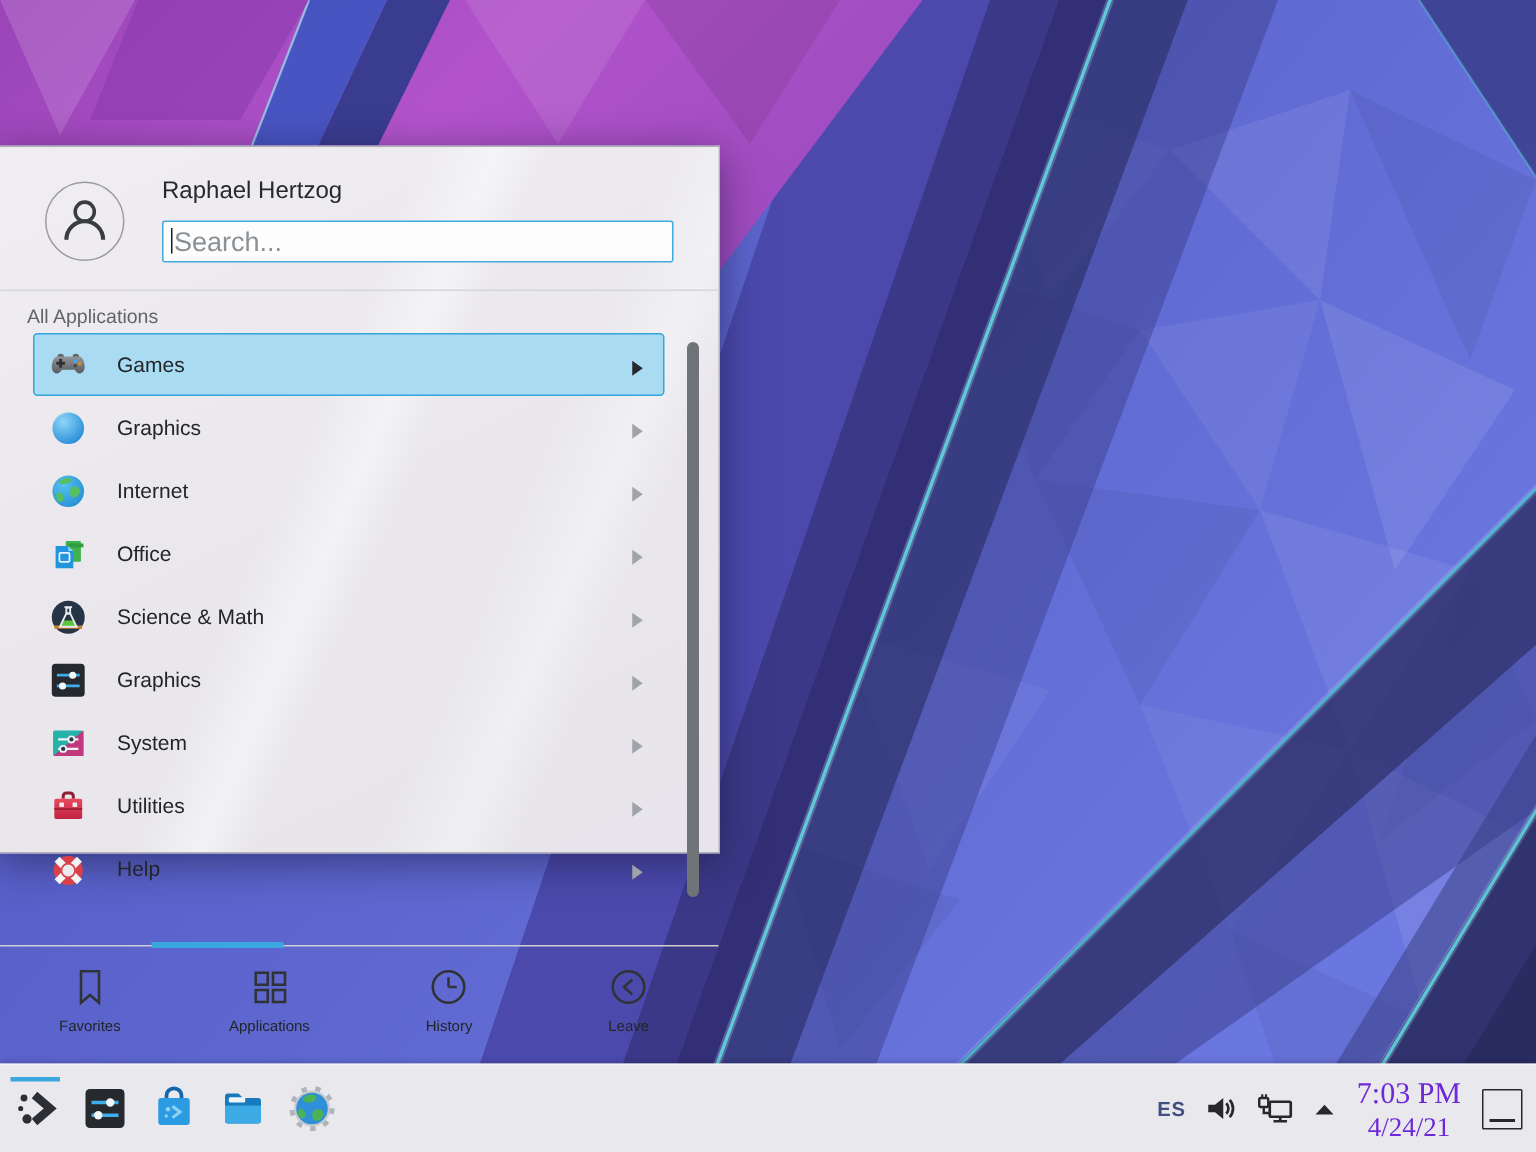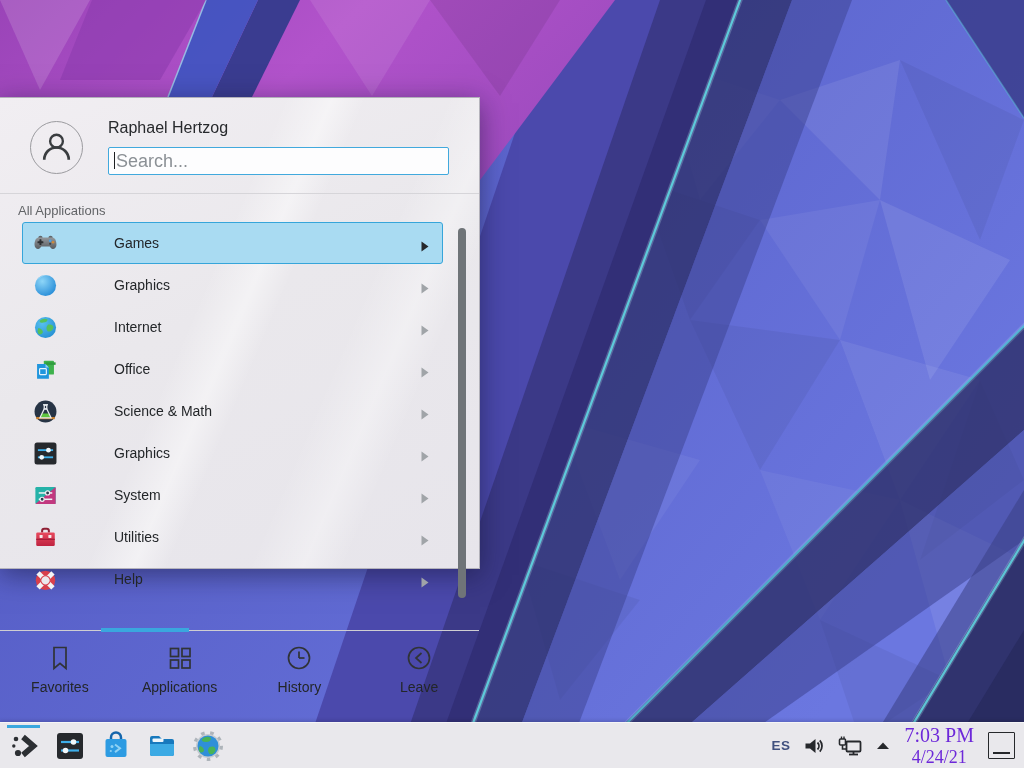--- a/index.html
+++ b/index.html
@@ -33,39 +33,39 @@
   .search-wrap input { width:100%; height:100%; border:1px solid #41a9dd; border-radius:2px;
     background:#fdfdfe; padding:0 7px; font-size:18px; color:#3b82f6; outline:none;
     font-family:"Liberation Sans","DejaVu Sans",sans-serif; }
   .search-wrap input::placeholder { color:#8b9095; opacity:1; }
   .caret { position:absolute; left:6px; top:5px; width:1px; height:17px; background:#1d1f21; }
 
   .section-label { flex:none; height:27px; padding:9px 0 0 18px; font-size:13px; color:#626467; }
 
   .list { position:relative; flex:none; height:409px; overflow:hidden; padding-top:1px; }
   .mi { display:flex; align-items:center; height:42px; margin:0 36px 0 22px;
-        padding:0 13px 0 9px; border:1px solid transparent; border-radius:3px;gap:36px; }
+        padding:0 13px 0 9px; border:1px solid transparent; border-radius:3px; }
   .mi.selected { background:#a9dbf2; border-color:#36a5da; }
   .mi .ic { flex:none; width:27px; height:27px; }
   .mi .ic svg { width:27px; height:27px; display:block; }
   .mi .lbl { margin-left:19px; font-size:14px; color:#232629; }
   .mi .arrow { margin-left:auto; width:8px; height:11px; }
   .scrollbar { position:absolute; right:13px; top:7px; width:8px; height:370px;
                background:#6f7478; border-radius:4px; }
 
   .menu-footer { position:relative; flex:1; border-top:1px solid #cfced2; }
   .tab-indicator { position:absolute; top:-3px; left:101px; width:88px; height:4px;
                    background:#3aa7de; }
   .tabs { display:flex; height:100%; padding-top:13px; }
   .tab { flex:1; display:flex; flex-direction:column; align-items:center; }
   .tab svg { width:28px; height:28px; }
-  .tab .tlbl { margin-top:7px; font-size:14px; color:#232629; }
+  .tab .tlbl { margin-top:7px; font-size:10px; color:#232629; }
 
   
-  .taskbar { position:absolute; left:0; bottom:0; width:1024px; height:46px;
+  .taskbar { position:absolute; left:0; bottom:0; width:1024px; height:59px;
     background:#e9e8ec; border-top:1px solid rgba(255,255,255,.55);
     box-shadow:0 -1px 4px rgba(0,0,0,.18);
     display:flex; align-items:center; padding-left:7px; }
   .tb-app { position:relative; width:34px; height:42px; margin-right:12px; flex:none;
             display:flex; align-items:center; justify-content:center; }
   .tb-app svg { width:32px; height:32px; }
   .tb-app.active::before { content:""; position:absolute; top:0; left:0; right:1px;
             height:3px; background:#3aa7de; }
   .tray { margin-left:auto; display:flex; align-items:center; gap:12px; padding-right:9px; }
   .kbd-layout { font-size:13.5px; font-weight:bold; color:#41517f; letter-spacing:.5px; }

